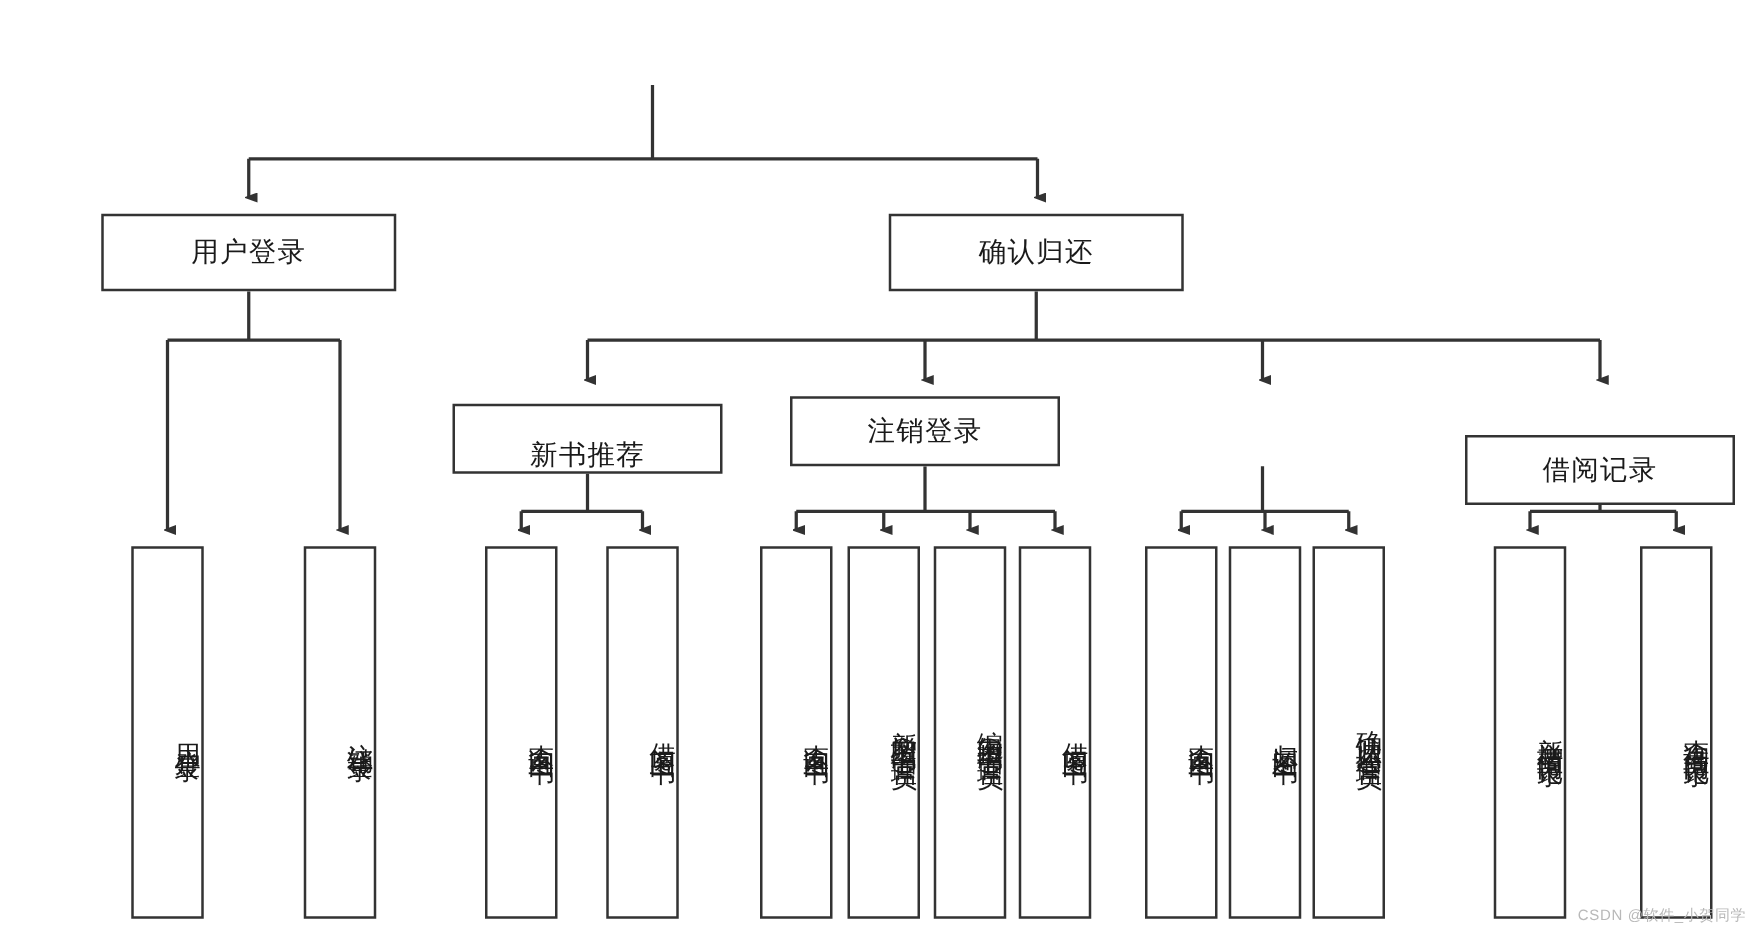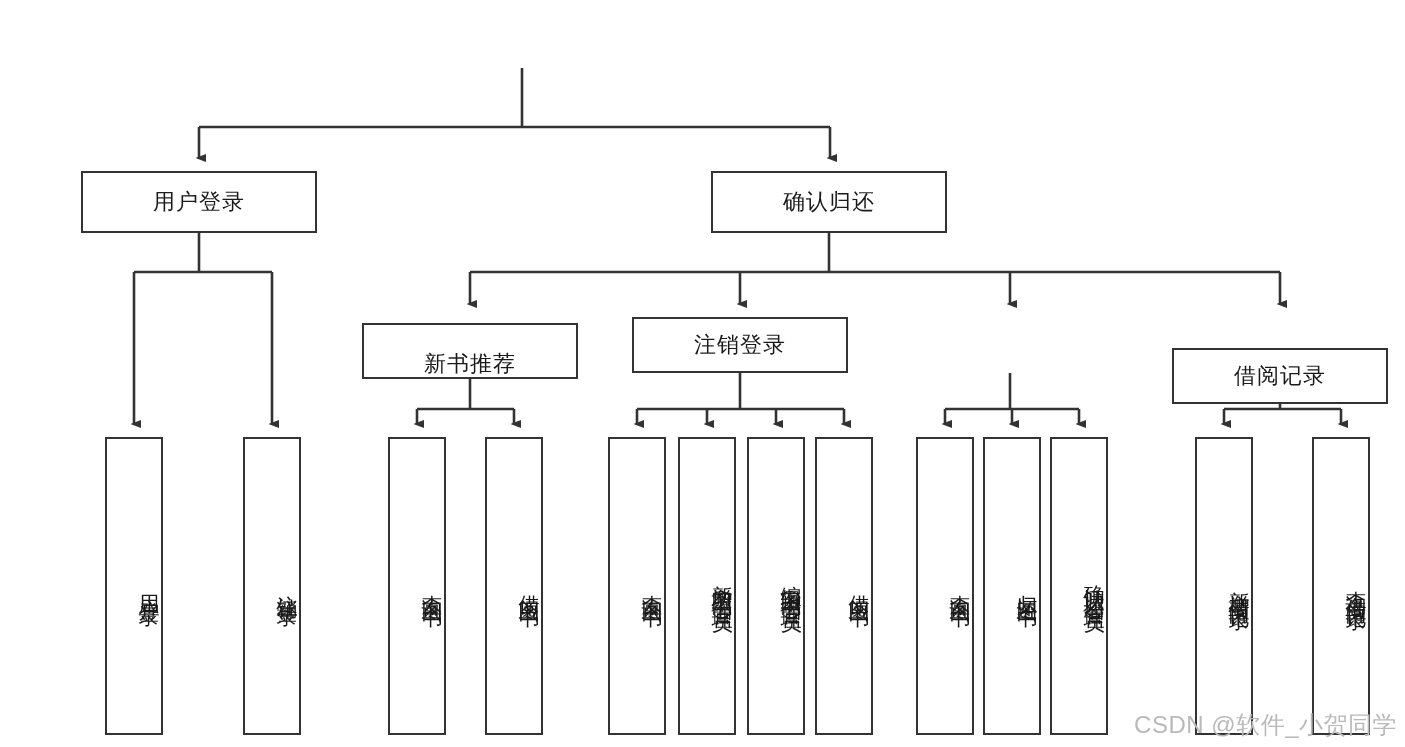--- a/index.html
+++ b/index.html
@@ -57,21 +57,21 @@
   }
   .node.vert span {
     writing-mode: vertical-rl;
     text-orientation: upright;
     display: block;
   }
   .watermark {
     position: absolute;
     right: 8px;
     bottom: 6px;
-    font-size: 24px;
+    font-size: 12px;
     color: #b9b9b9;
     letter-spacing: 0.5px;
     white-space: nowrap;
   }
 </style>
 </head>
 <body>
 
 <div id="canvas">
 

